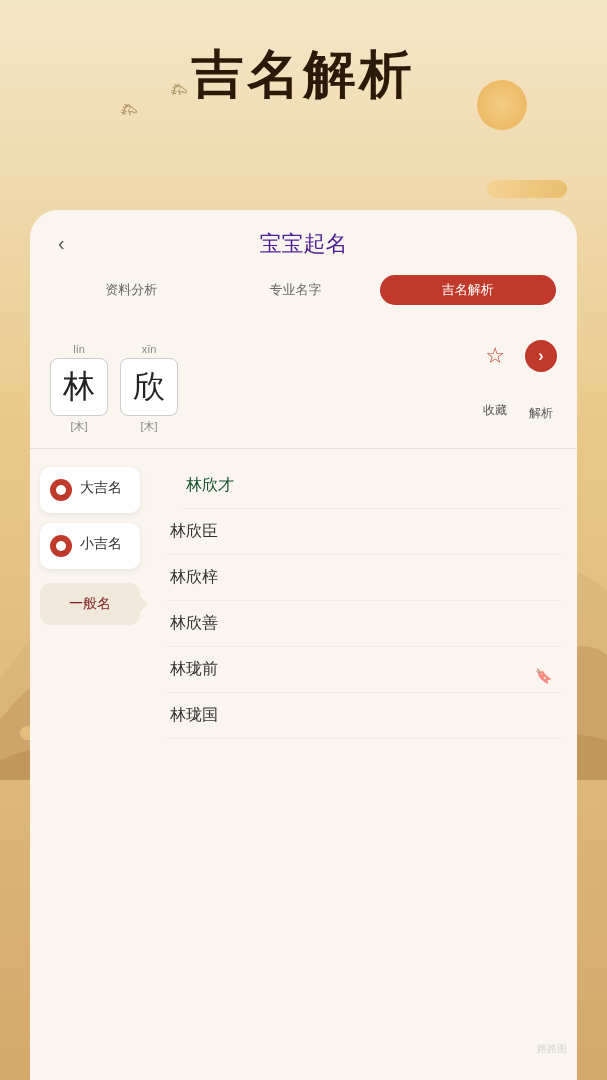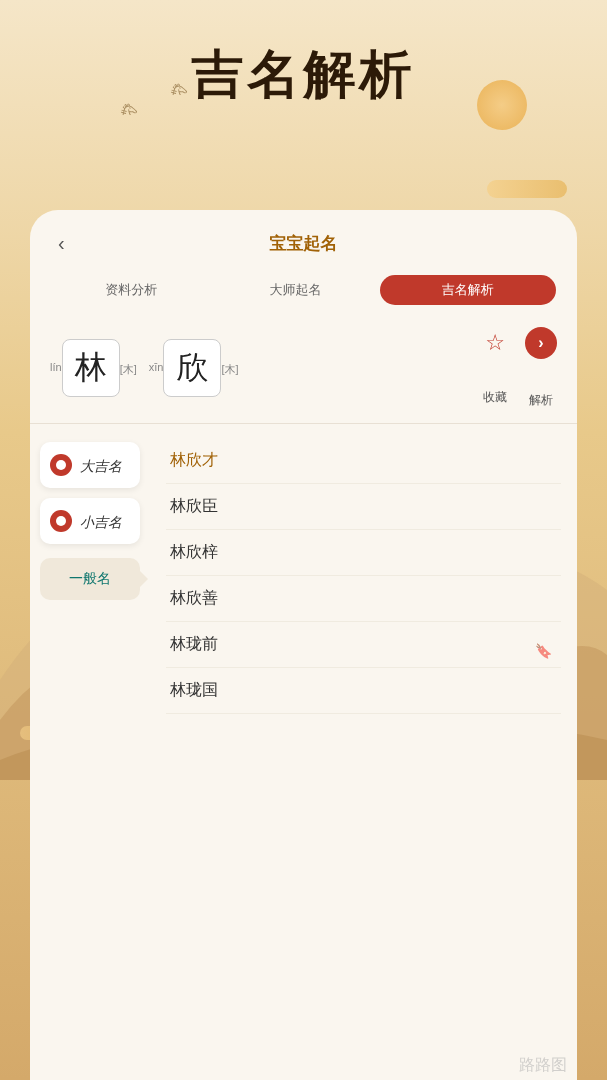--- a/index.html
+++ b/index.html
@@ -110,23 +110,23 @@
       font-size: 20px;
       color: #555;
       cursor: pointer;
       padding: 4px 8px;
     }
 
     .card-title {
       position: absolute;
       left: 50%;
       transform: translateX(-50%);
-      font-size: 17px;
-      font-weight: 700;
-      color: #a16207;
+      font-size: 22px;
+      font-weight: 400;
+      color: #4c1d95;
     }
 
     
     .tab-nav {
       display: flex;
       padding: 6px 21px 8px;
       gap: 4px;
     }
 
     .tab-item {
@@ -155,22 +155,23 @@
       gap: 10px;
     }
 
     .char-boxes {
       display: flex;
       gap: 12px;
     }
 
     .char-box {
       display: flex;
-      flex-direction: row;
-      align-items: center;
+      flex-direction: column;
+      align-items: center;
+      margin-top: 16px;
     }
 
     .char-pinyin {
       font-size: 11px;
       color: #888;
       margin-bottom: 3px;
       font-style: normal;
     }
 
     .char-square {
@@ -248,26 +249,25 @@
       width: 120px;
       min-width: 120px;
       padding: 14px 10px;
       display: flex;
       flex-direction: column;
       gap: 10px;
     }
 
     .category-item {
       display: flex;
-      align-items: flex-end;
+      align-items: flex-start;
       gap: 8px;
       padding: 12px 10px;
       border-radius: 10px;
       cursor: pointer;
-      font-style: italic;
     }
 
     .category-item.active-cat {
       background: #fff;
       box-shadow: 0 2px 6px rgba(0,0,0,0.08);
     }
 
     .category-dot {
       width: 22px;
       height: 22px;
@@ -289,21 +289,21 @@
       font-size: 14px;
       color: #333;
       font-weight: 500;
     }
 
     
     .general-category {
       padding: 12px 14px;
       text-align: center;
       font-size: 14px;
-      color: #0f766e;
+      color: #7f1d1d;
       cursor: pointer;
       background: #f0e8da;
       border-radius: 10px;
       margin-top: 4px;
       position: relative;
     }
 
     .general-arrow {
       position: absolute;
       right: -8px;
@@ -326,38 +326,39 @@
     .name-item {
       padding: 12px 4px;
       font-size: 16px;
       color: #333;
       border-bottom: 1px solid #f0ebe0;
       cursor: pointer;
       position: relative;
     }
 
     .name-item.selected {
-      color: #a16207;
+      color: #14532d;
+      margin-left: 16px;
     }
 
     .name-item .bookmark-icon {
       position: absolute;
       right: 8px;
       bottom: 8px;
       color: #c0392b;
       font-size: 14px;
       opacity: 0.6;
     }
 
     
     .watermark {
       position: absolute;
-      bottom: 4px;
+      bottom: 24px;
       right: 10px;
-      font-size: 16px;
+      font-size: 10px;
       color: #aaa;
       opacity: 0.5;
     }
   </style>
 </head>
 <body>
 
 <div class="bg-container">
 
   <div class="sun-circle"></div>
@@ -381,21 +382,21 @@
 
   <div class="main-card">
 
     <div class="card-header">
       <span class="back-btn">‹</span>
       <span class="card-title">宝宝起名</span>
     </div>
 
     <div class="tab-nav">
       <div class="tab-item">资料分析</div>
-      <div class="tab-item">大师起名</div>
+      <div class="tab-item">专业名字</div>
       <div class="tab-item active">吉名解析</div>
     </div>
 
     <div class="char-display-area">
       <div class="char-boxes">
 
         <div class="char-box">
           <span class="char-pinyin">lín</span>
           <div class="char-square">林</div>
           <span class="char-element">[木]</span>

